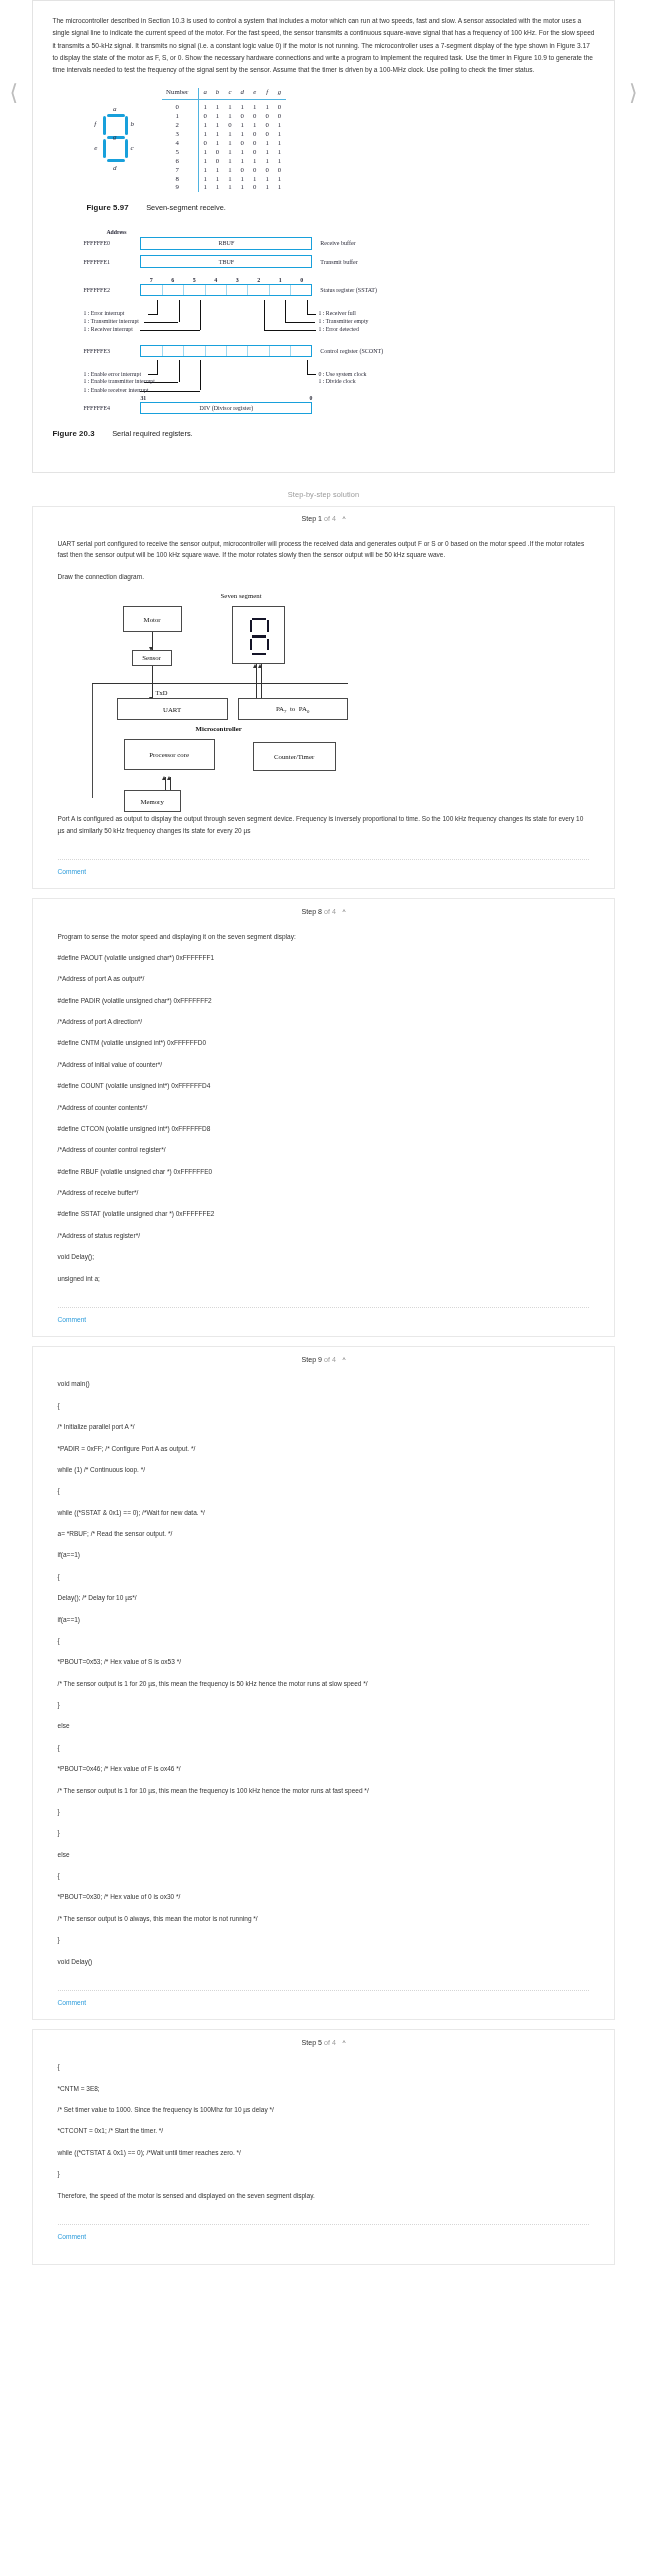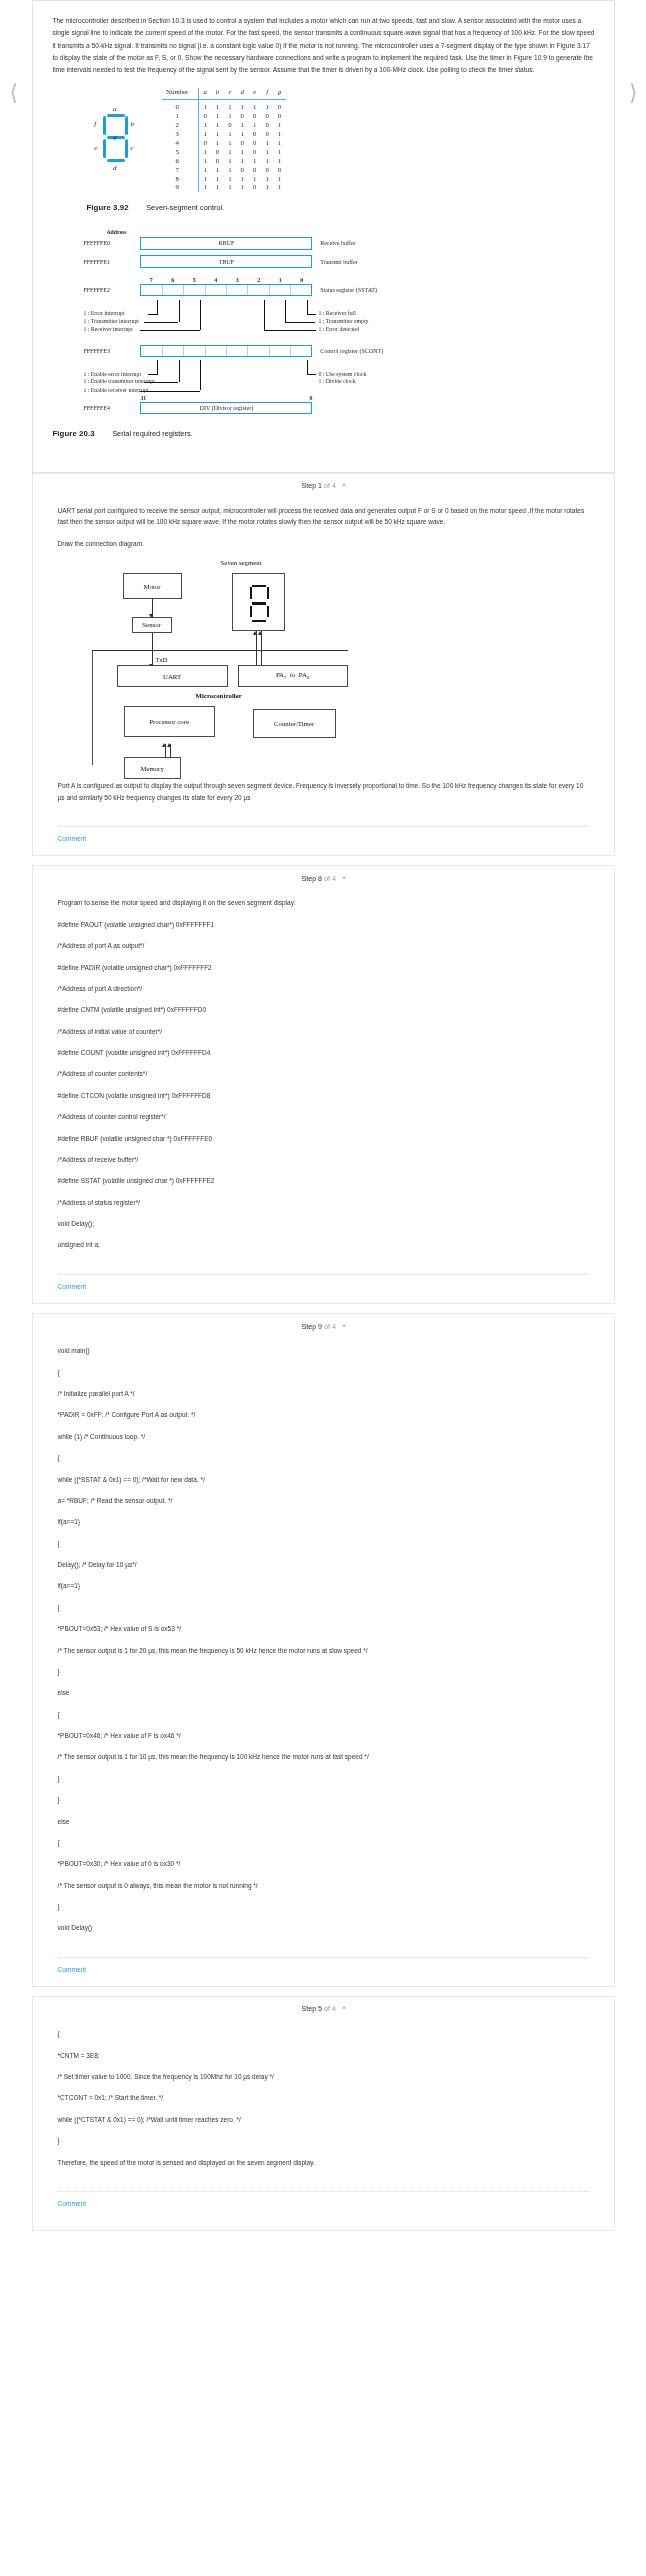--- a/index.html
+++ b/index.html
@@ -399,22 +399,22 @@
                   <td>1</td>
                   <td>0</td>
                   <td>1</td>
                   <td>1</td>
                 </tr>
               </tbody>
           </table>
         </div>
 
         <div class="fig-caption">
-          <b>Figure 3.92</b>
-          <span>Seven-segment control.</span>
+          <b>Figure 5.97</b>
+          <span>Seven-segment receive.</span>
         </div>
 
         <div class="sif">
 
           <div class="sif-addr-hdr">Address</div>
 
           <div class="sif-row">
             <div class="sif-addr">FFFFFFE0</div>
             <div class="sif-box">RBUF</div>
             <div class="sif-note">Receive buffer</div>
@@ -520,20 +520,21 @@
         <div class="fig-caption" style="margin-left:0; margin-top:14.2px;">
           <b>Figure 20.3</b>
           <span>Serial required registers.</span>
         </div>
 
         <div style="height:17px;"></div>
       </div>
     </div>
   </div>
 
+  <div class="section-heading" style="padding-top:17px;">Step-by-step solution</div>
 
   <div class="step-card first">
     <div class="step-head">
       <span class="st">Step 1</span>
       <span class="of">of 4</span>
       <span class="chev">^</span>
     </div>
     <div class="step-body">
       <p>UART serial port configured to receive the sensor output, microcontroller will process the received data and generates output F or S or 0 based on the motor speed .If the motor rotates fast then the sensor output will be 100 kHz square wave. If the motor rotates slowly then the sensor output will be 50 kHz square wave.</p>
       <p>Draw the connection diagram.</p>

